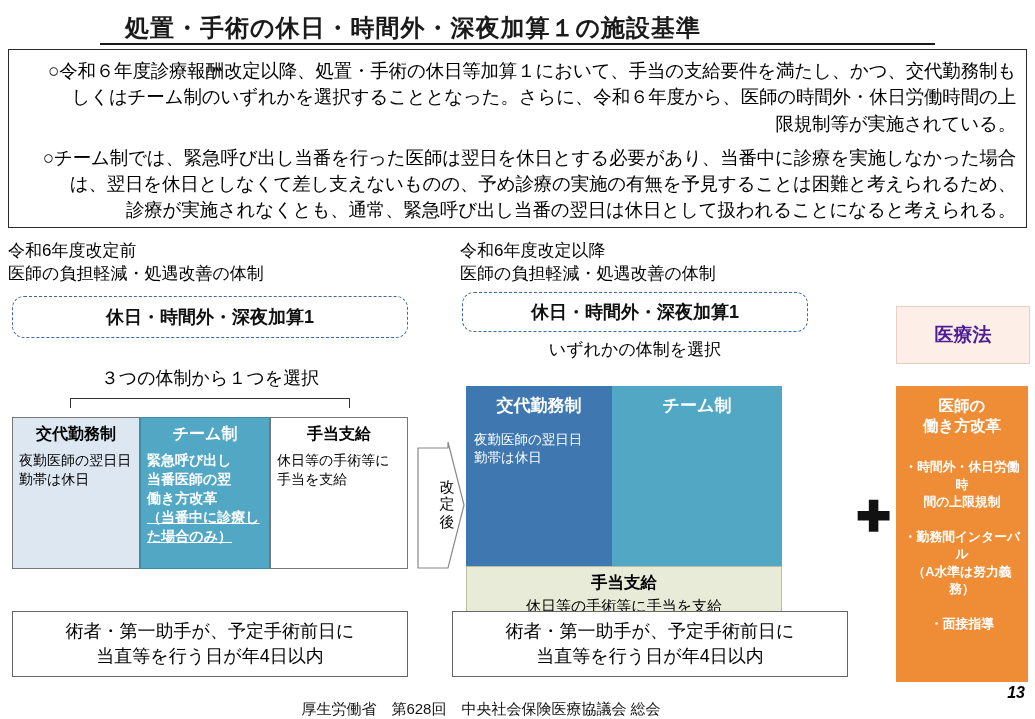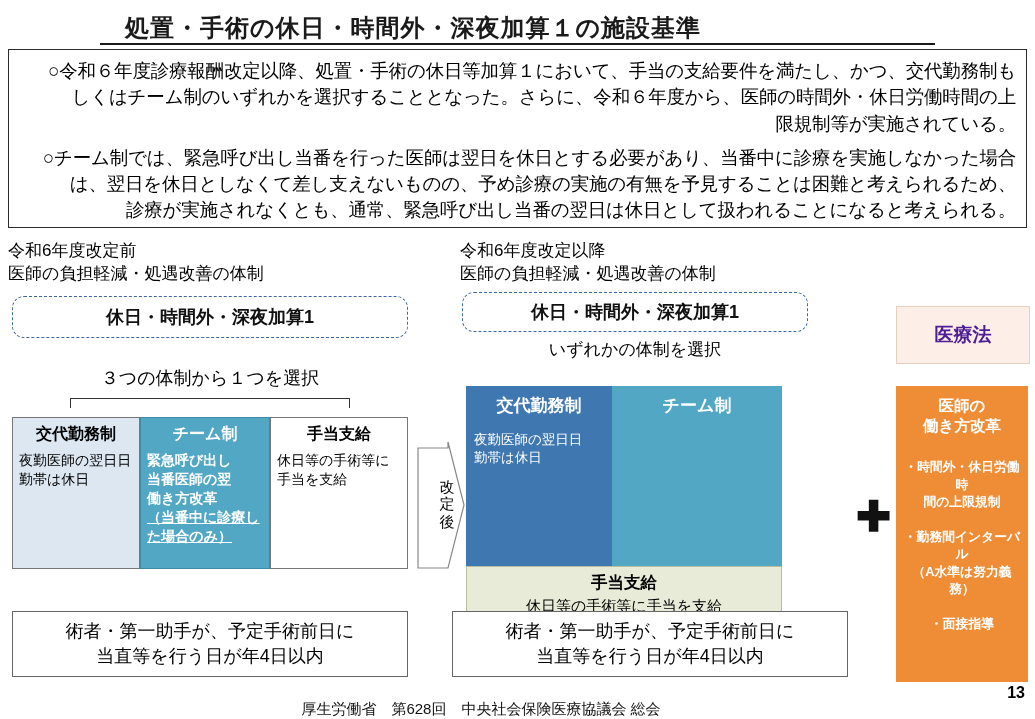--- a/index.html
+++ b/index.html
@@ -273,20 +273,21 @@
     width: 962px;
     text-align: center;
     font-size: 15px;
     color: #111;
   }
   #pageno {
     position: absolute;
     right: 10px; top: 684px;
     font-size: 16px;
     font-weight: bold;
+    font-style: italic;
   }
 </style>
 </head>
 <body>
 
 <div class="page">
 
   <div class="title">処置・手術の休日・時間外・深夜加算１の施設基準</div>
   <div class="title-rule"></div>
 

